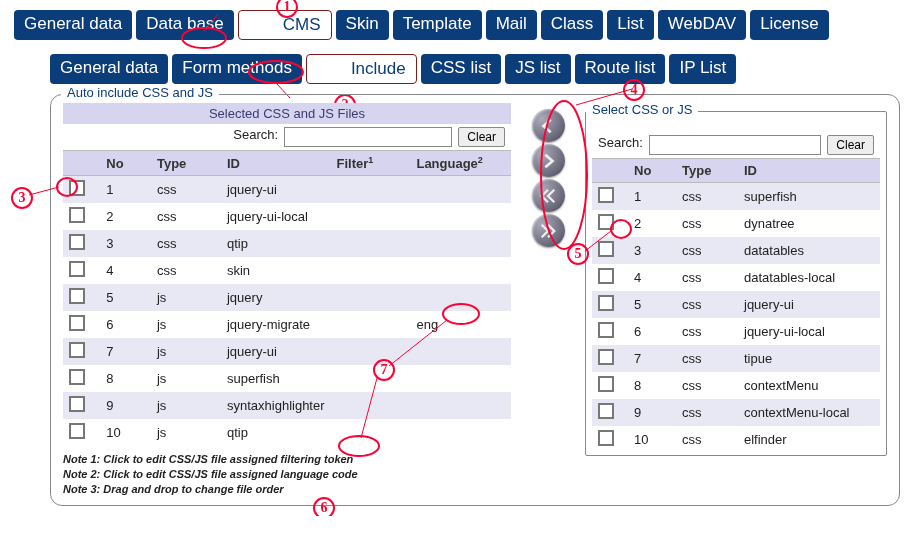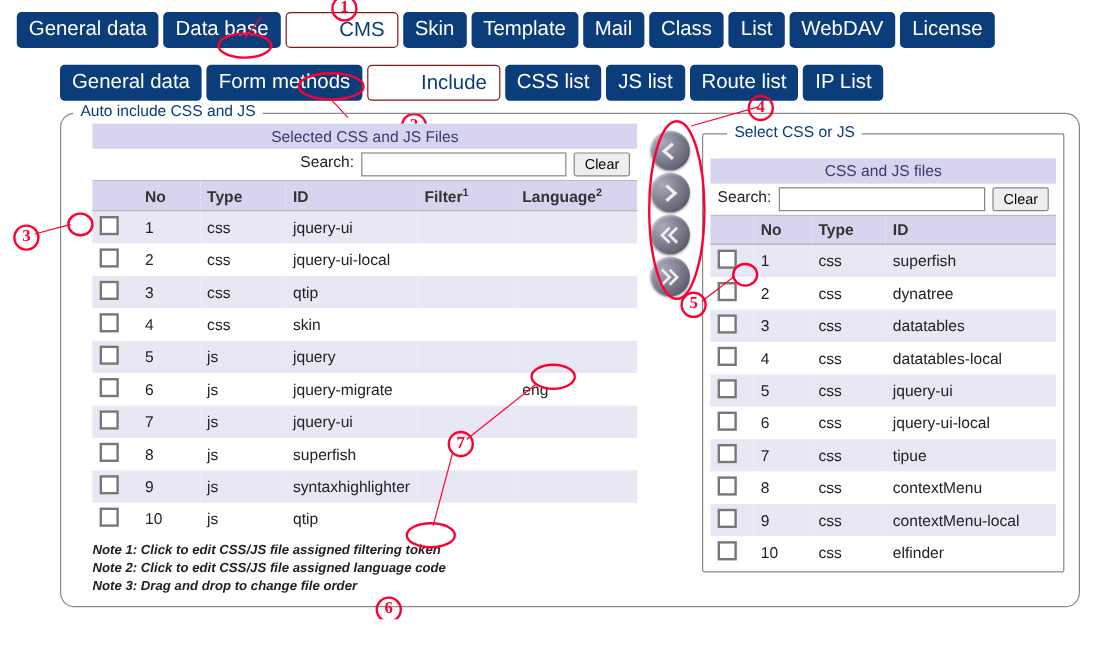--- a/index.html
+++ b/index.html
@@ -46,26 +46,26 @@
   }
   .panel-legend {
     position: absolute;
     top: -10px;
     left: 10px;
     background: #fff;
     color: #0b3d7a;
     padding: 0 6px;
     font-size: 13px;
   }
-  .cols { display:flex; gap:2px;margin-left:14px; }
+  .cols { display:flex; gap:12px; }
   .left-col { flex:1; min-width:0; position:relative; }
   .mid-col { width:50px; display:flex; flex-direction:column; align-items:center; justify-content:flex-start; padding-top:6px; gap:2px; position:relative;}
   .right-col { width:302px; position:relative; }
   .card { border:1px solid #888; border-radius:2px; position:relative; background:#fff; }
-  .card-legend { position:absolute; top:-10px; left:20px; background:#fff; padding:0 6px; color:#0b3d7a; font-size:13px; }
+  .card-legend { position:absolute; top:-10px; left:0; background:#fff; padding:0 6px; color:#0b3d7a; font-size:13px; }
   .sect-title { background:#d6d4ef; color:#3b3a70; text-align:center; padding:3px 0; font-size:13px; }
   .search-row { display:flex; align-items:flex-start; gap:6px; padding:3px 6px; }
   .search-row label { color:#222; }
   .search-row input { flex:1; height:18px; border:1px solid #888; padding:0 4px; font-size:12px; }
   .btn { background:#eee; border:1px solid #888; padding:2px 8px; font-size:12px; cursor:pointer; border-radius:2px; }
   table { width:100%; border-collapse:collapse; font-size:13px; }
   thead th { background:#d6d4ef; color:#333; font-weight:bold; padding:4px 6px; text-align:left; border-top:1px solid #bbb; border-bottom:1px solid #bbb;}
   tbody td { padding:4px 6px; }
   tbody tr:nth-child(odd) { background:#e8e7f4; }
   tbody tr:nth-child(even) { background:#fff; }
@@ -259,21 +259,20 @@
           <svg viewBox="0 0 20 20">
             <path d="M3 3 L10 10 L3 17 M10 3 L17 10 L10 17" fill="none" stroke="#eee" stroke-width="2.5"></path>
           </svg>
         </div>
     </div>
 
     <div class="right-col">
       <div class="card" style="padding:6px 6px 2px 6px; margin-top:8px;">
         <div class="card-legend">Select CSS or JS</div>
         <div style="height:14px;"></div>
-        <div class="sect-title">CSS and JS files</div>
         <div class="search-row">
           <label>Search:</label>
           <input type="text" style="">
           <button class="btn">Clear</button>
         </div>
         <table>
           <thead>
               <tr>
             <th style="width:24px;"></th>
             <th style="width:36px;">No</th>

